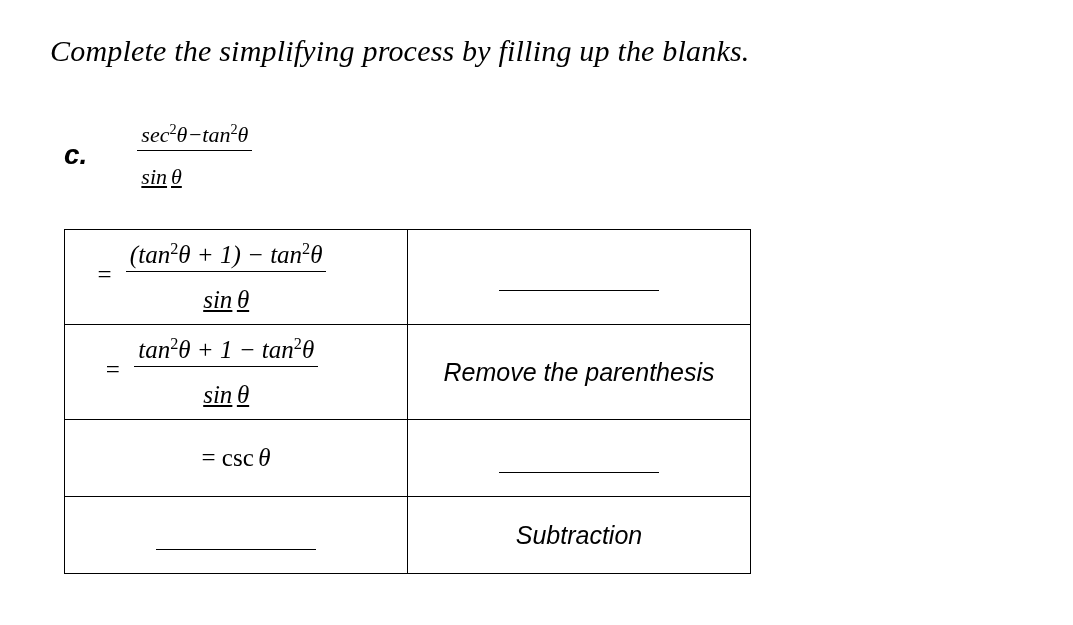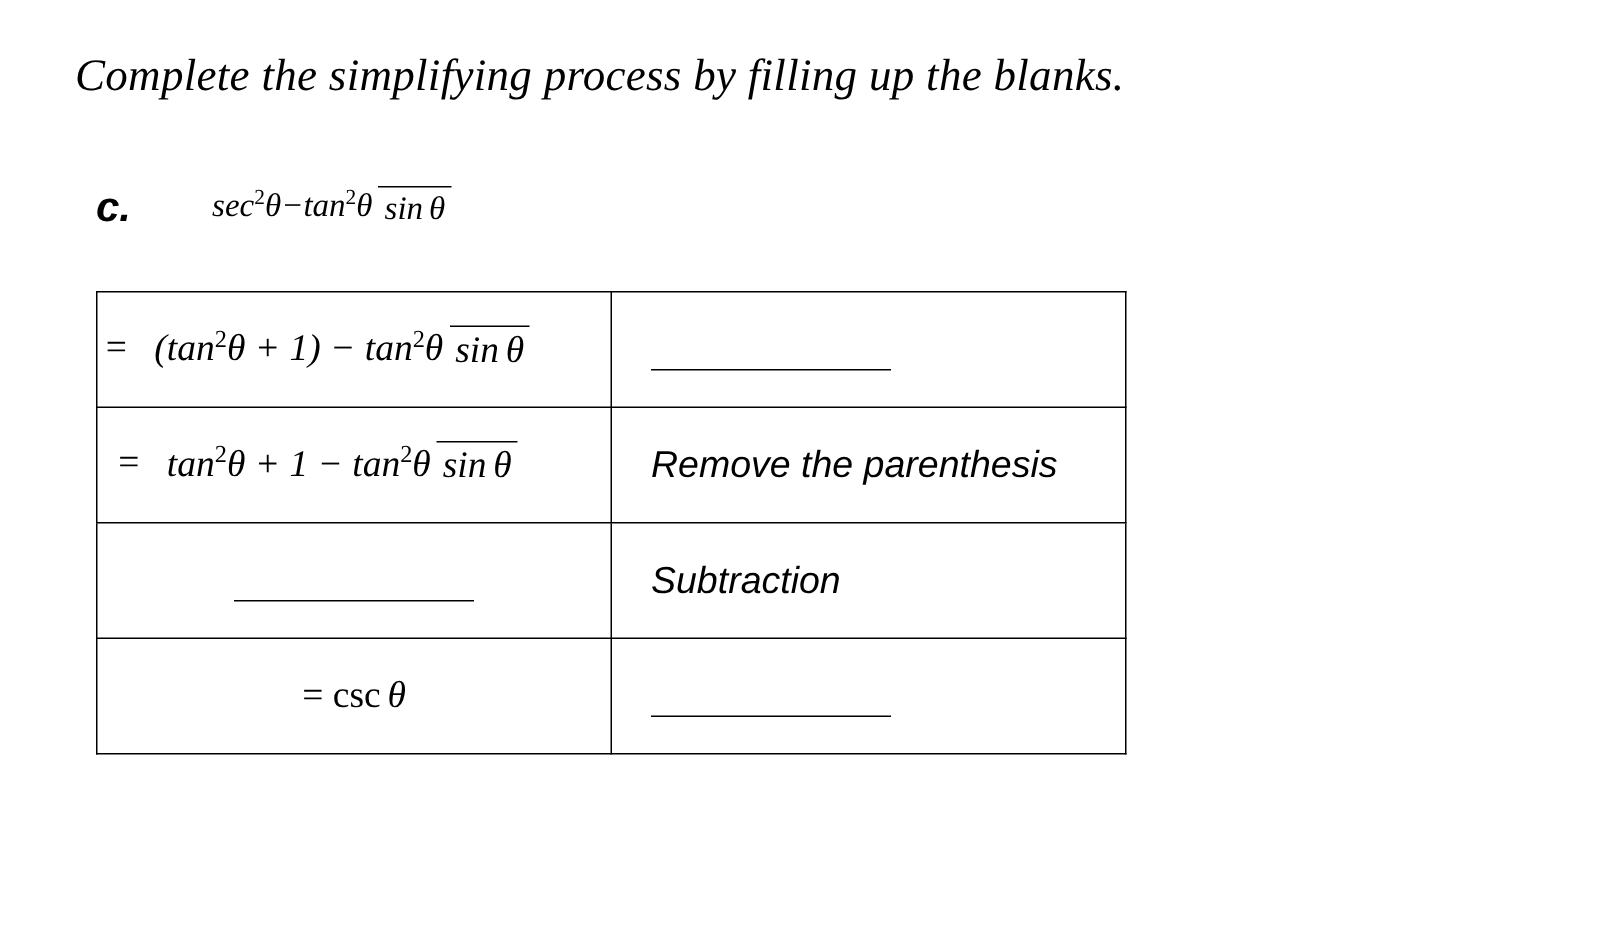--- a/index.html
+++ b/index.html
@@ -27,30 +27,31 @@
   }
   .problem-label {
     font-family: Arial, sans-serif;
     font-weight: bold;
     font-style: italic;
     font-size: 28px;
     margin-right: 50px;
   }
   .frac {
     display: inline-flex;
-    align-items: center;
+    flex-direction: column;
     vertical-align: middle;
     font-style: italic;
   }
   .frac .num {
     padding: 0 4px 2px;
   }
   .frac .den {
     border-top: 1.5px solid #000;
-    padding: 2px 4px 0;
+    padding: 14px 4px 0;
+    text-decoration: underline;
   }
   .frac.small { font-size: 22px; line-height: 1.1; }
   sup { font-size: .65em; vertical-align: super; font-style: normal; }
   table.work {
     border-collapse: collapse;
     margin-left: 14px;
   }
   table.work td {
     border: 1.5px solid #000;
     padding: 10px 26px;
@@ -61,21 +62,21 @@
   td.step {
     width: 290px;
     text-align: center;
     font-style: italic;
   }
   td.reason {
     width: 290px;
     font-family: Arial, sans-serif;
     font-style: italic;
     font-size: 25px;
-    text-align: left;
+    text-align: center;
     padding-left: 40px;
   }
   .eq {
     font-style: normal;
     margin-left: -48px;
     margin-right: 8px;
   }
   .blank {
     display: inline-block;
     border-bottom: 1.8px solid #000;
@@ -130,29 +131,29 @@
         <span class="den">
           <span>sin</span><span class="sp"></span><span>θ</span>
         </span>
       </span>
     </td>
     <td class="reason">
       <span>Remove the parenthesis</span>
     </td>
   </tr>
   <tr>
+    <td class="step" style="font-style:normal;">
+      <span style="font-style:normal;">=</span> <span style="font-style:normal;">csc</span><span class="sp"></span><span style="font-style:italic;">θ</span>
+    </td>
+    <td class="reason">
+      <span class="blank"></span>
+    </td>
+  </tr>
+  <tr>
     <td class="step">
       <span class="blank"></span>
     </td>
     <td class="reason">
       <span>Subtraction</span>
     </td>
   </tr>
-  <tr>
-    <td class="step" style="font-style:normal;">
-      <span style="font-style:normal;">=</span> <span style="font-style:normal;">csc</span><span class="sp"></span><span style="font-style:italic;">θ</span>
-    </td>
-    <td class="reason">
-      <span class="blank"></span>
-    </td>
-  </tr>
 </tbody>
   </table>
 
 </body></html>

